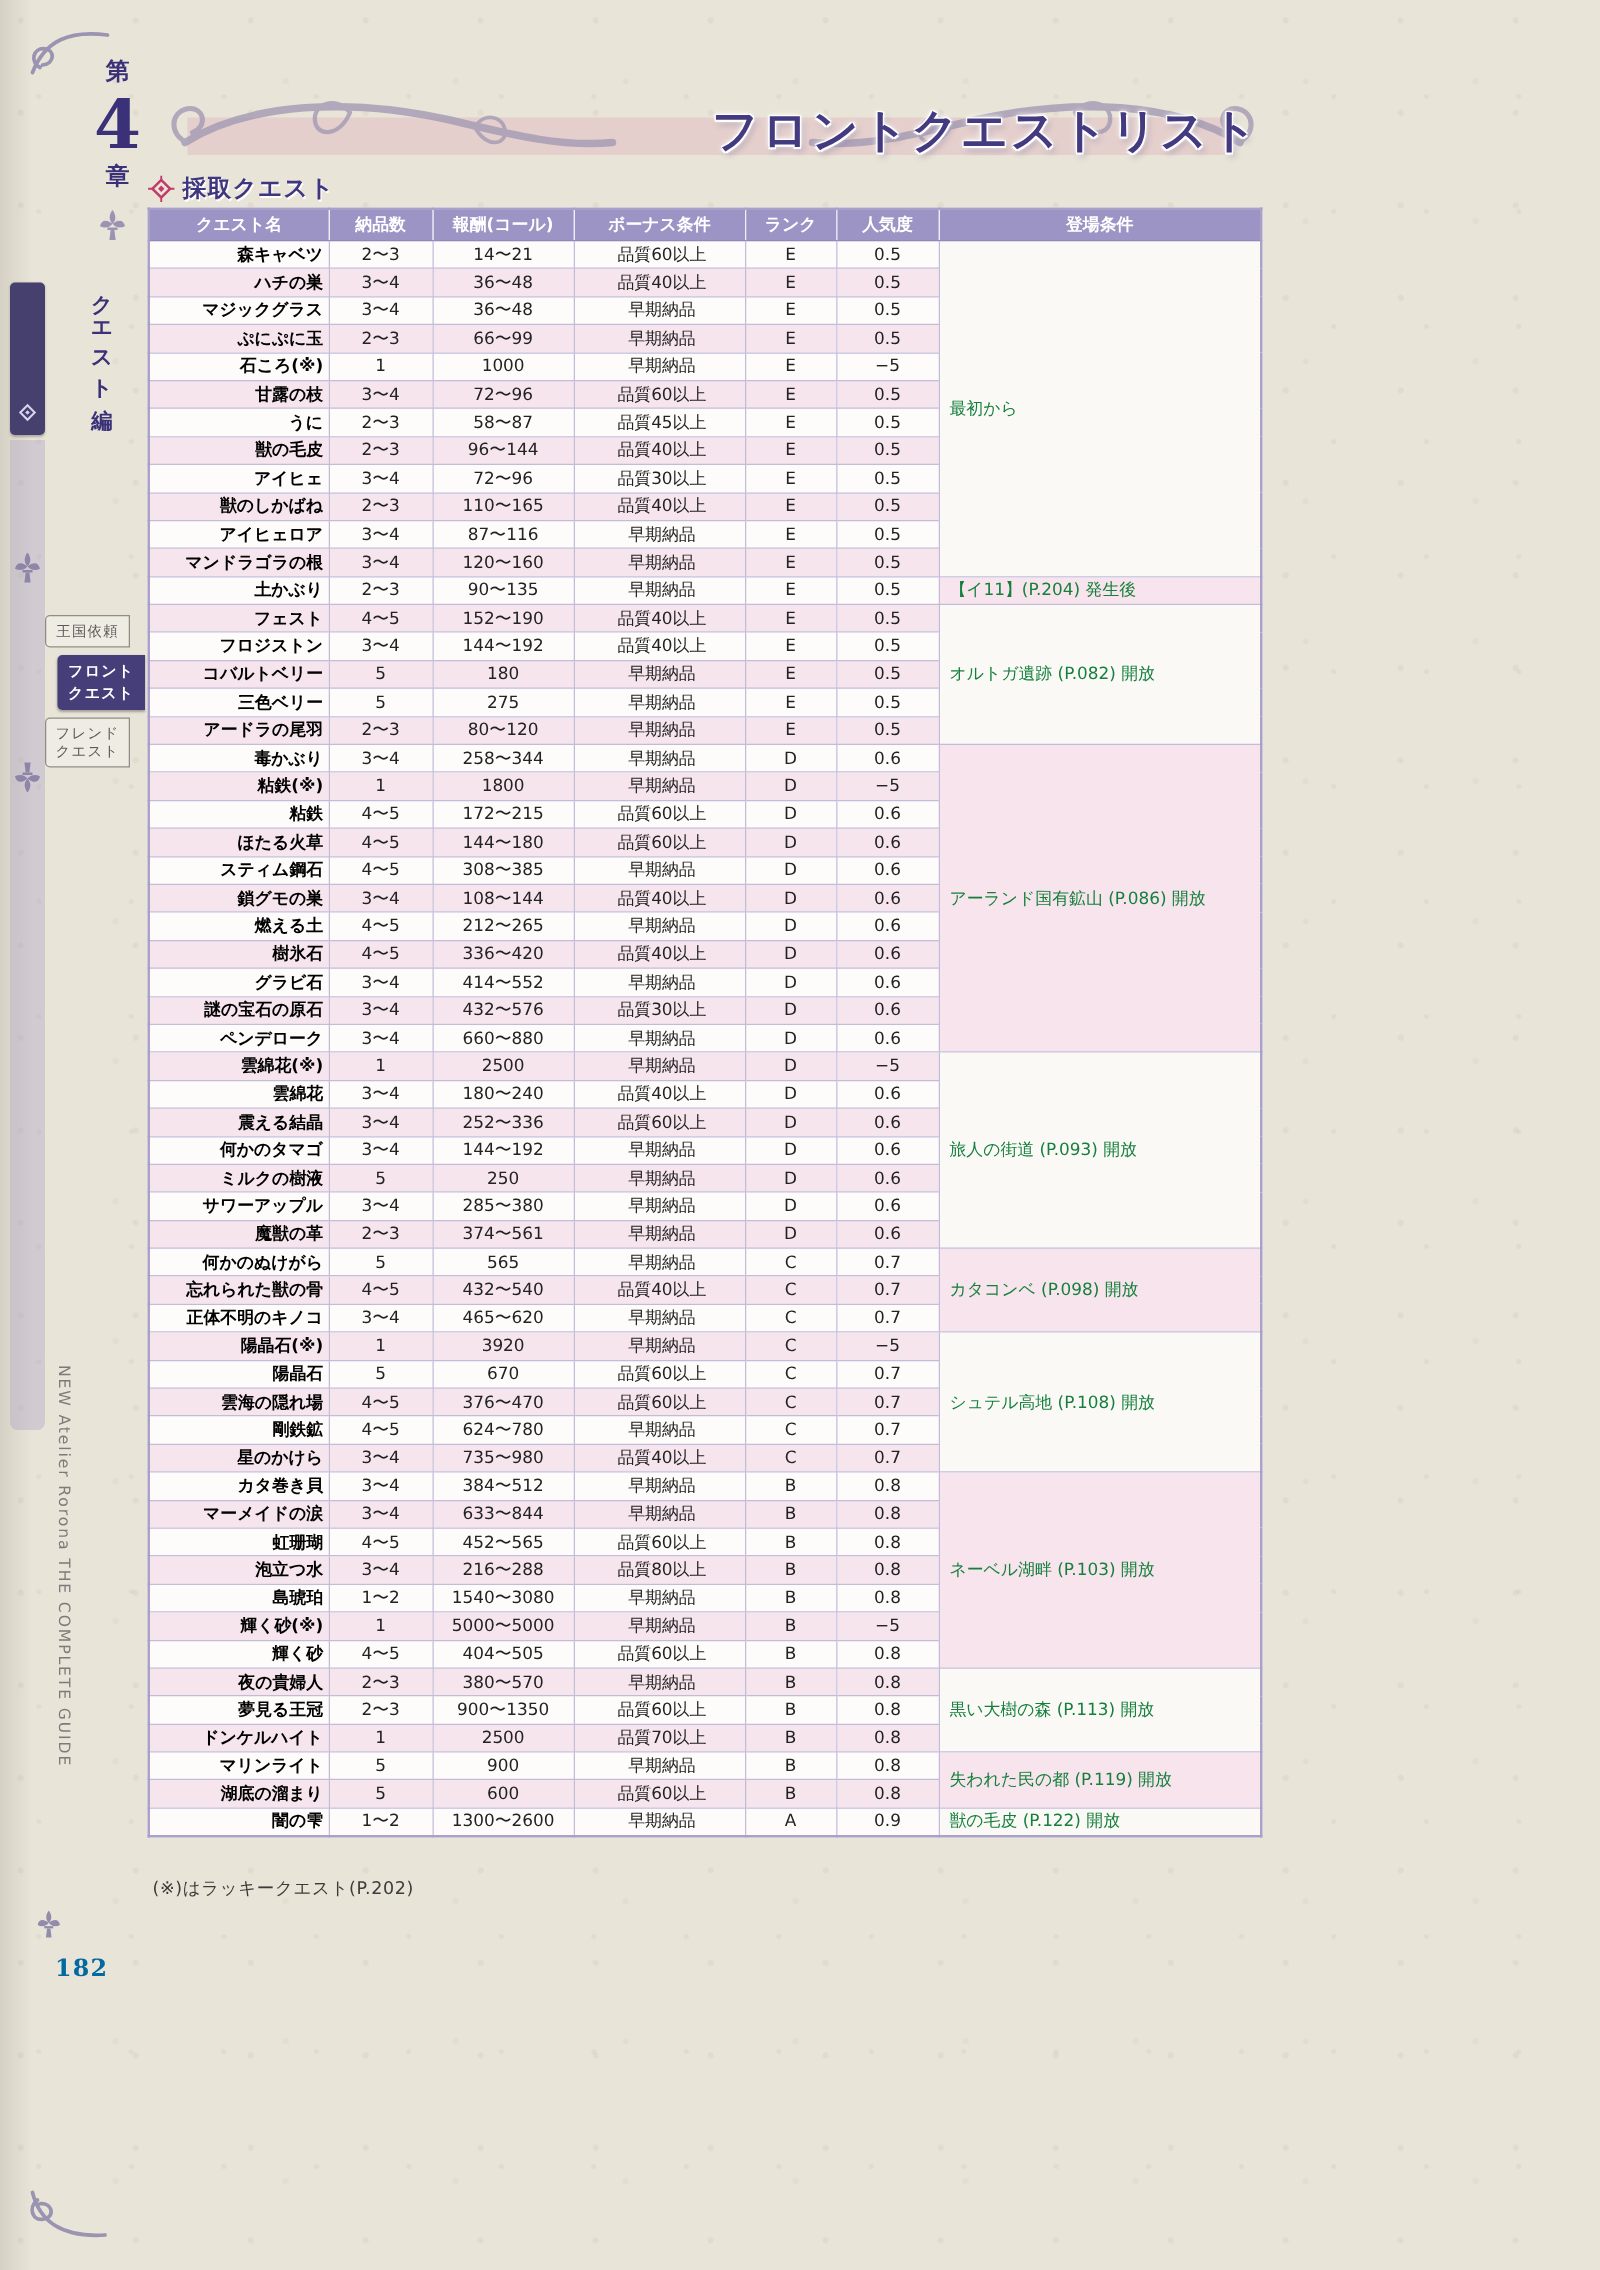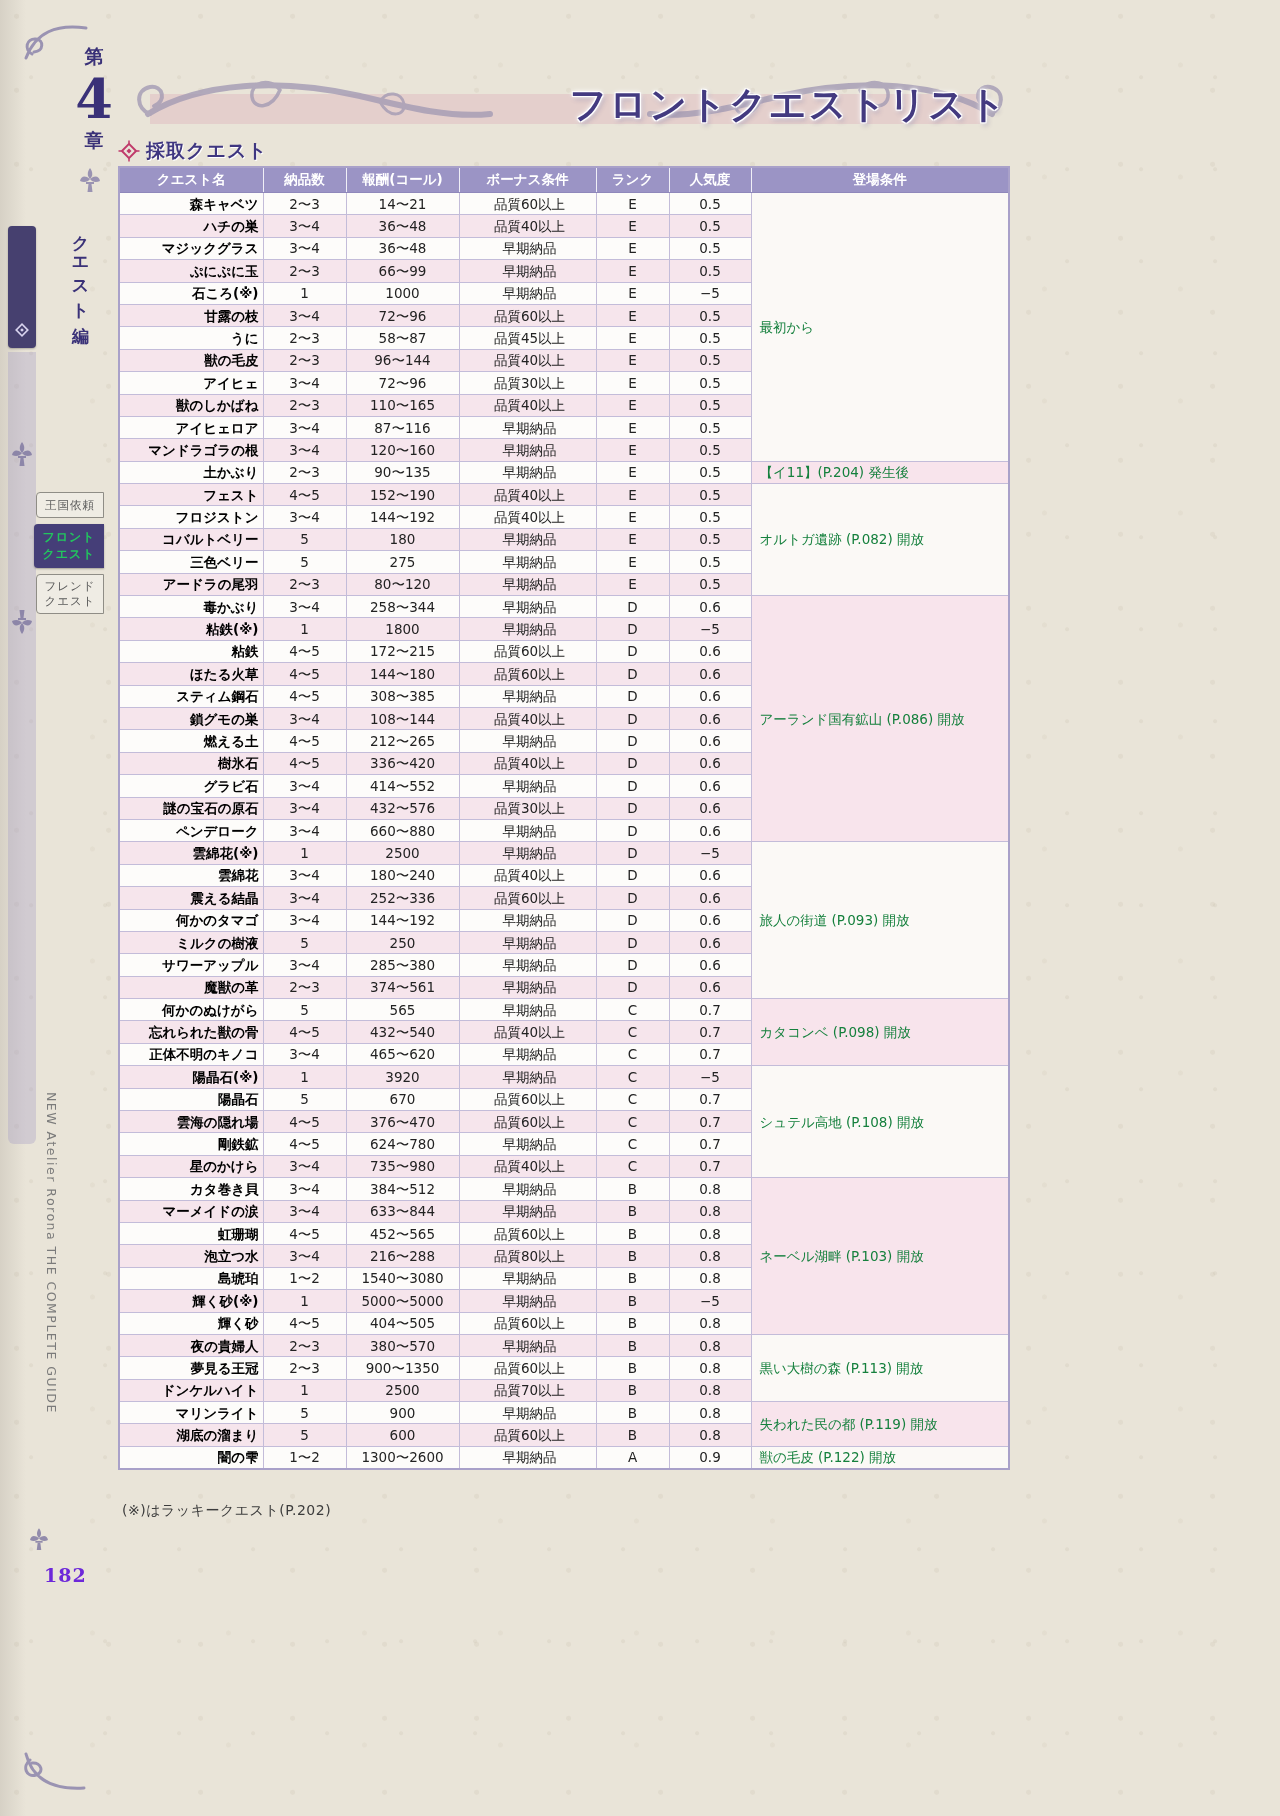--- a/index.html
+++ b/index.html
@@ -20,23 +20,23 @@
   .side-band{left:8px;top:352px;width:28px;height:792px;background:rgba(165,158,196,.36);border-radius:0 0 6px 6px;}
   .chapter-box{left:64px;top:44px;width:60px;text-align:center;color:#3a3178;}
   .chapter-kanji{font-size:19px;font-weight:bold;display:block;}
   .chapter-num{font-family:"DejaVu Serif","Liberation Serif",serif;font-size:54px;font-weight:bold;line-height:58px;display:block;}
   .chapter-sub{left:70px;top:224px;writing-mode:vertical-rl;font-size:17px;font-weight:bold;letter-spacing:3px;color:#3a3178;}
   .dark-bar{left:8px;top:226px;width:28px;height:122px;background:#46406f;border-radius:4px;box-shadow:0 1px 2px rgba(0,0,0,.25);}
   .dark-bar svg{position:absolute;left:5px;bottom:9px;}
   .tab{left:36px;width:68px;display:flex;align-items:center;justify-content:center;text-align:center;
        white-space:pre-line;border-radius:4px 0 0 4px;box-sizing:border-box;}
   .tab-plain{background:#efece4;border:1px solid #8f8d86;color:#5a5a5a;font-size:11.5px;letter-spacing:1px;}
-  .tab-active{left:34px;width:70px;background:#453e78;color:#22c55e;font-size:12px;font-weight:bold;letter-spacing:1px;box-shadow:0 1px 2px rgba(0,0,0,.3);}
+  .tab-active{left:46px;width:70px;background:#453e78;color:#ffffff;font-size:12px;font-weight:bold;letter-spacing:1px;box-shadow:0 1px 2px rgba(0,0,0,.3);}
   .book-title{left:44px;top:1092px;writing-mode:vertical-rl;font-size:12.5px;color:#7b7b7b;letter-spacing:1.5px;}
-  .page-num{left:44px;top:1564px;font-family:"DejaVu Serif","Liberation Serif",serif;font-size:19px;font-weight:bold;color:#6d28d9;letter-spacing:1px;}
+  .page-num{left:44px;top:1564px;font-family:"DejaVu Serif","Liberation Serif",serif;font-size:19px;font-weight:bold;color:#0369a1;letter-spacing:1px;}
   
   .title-band{left:150px;top:94px;width:830px;height:30px;background:rgba(219,176,188,.40);}
   .page-title{left:118px;top:80px;width:890px;text-align:right;font-size:37px;font-weight:bold;color:#433a80;letter-spacing:2px;
     text-shadow:0 0 2px #fff,0 0 4px #fff,0 0 6px #fff,1px 1px 0 #fff,-1px -1px 0 #fff,1px -1px 0 #fff,-1px 1px 0 #fff,2px 3px 5px rgba(90,80,130,.45);}
   .section-hdr{left:118px;top:138px;display:flex;align-items:center;gap:6px;}
   .section-label{font-size:19px;font-weight:bold;color:#3f3680;text-shadow:1px 1px 0 #fff;letter-spacing:1px;}
   
   .qtable-wrap{left:118px;top:166px;}
   table.qtable{border-collapse:collapse;table-layout:fixed;width:890px;border:2px solid #a9a1c9;background:#fff;}
   .qtable th{background:#9b94c5;color:#fff;font-weight:bold;font-size:13.5px;height:24px;

